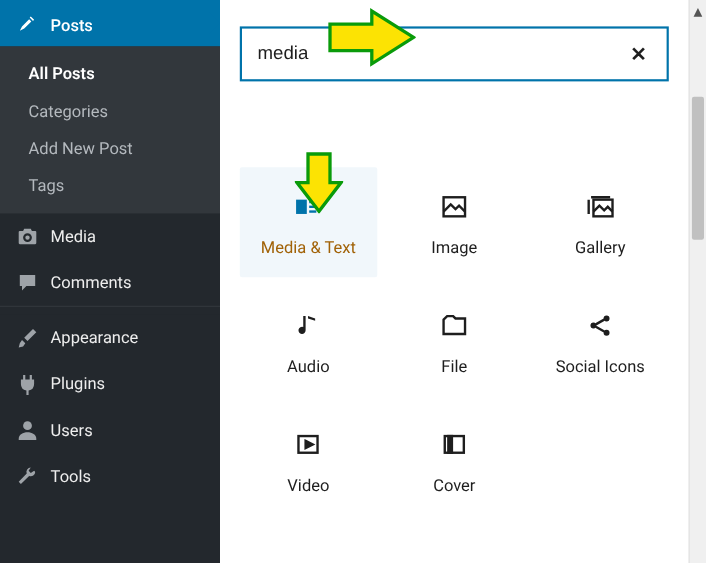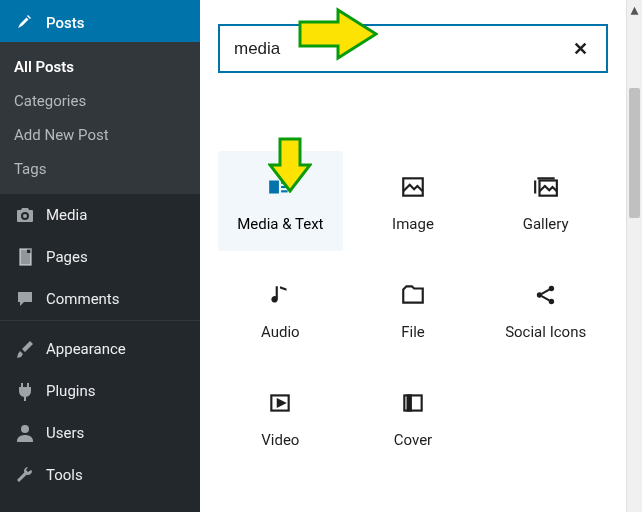--- a/index.html
+++ b/index.html
@@ -2,21 +2,21 @@
 <html><head>
 <meta charset="utf-8">
 <style>
   * { box-sizing: border-box; margin: 0; padding: 0; }
   body { font-family: -apple-system, BlinkMacSystemFont, "Segoe UI", Roboto, sans-serif; width: 642px; height: 512px; overflow: hidden; display: flex; background: #f0f0f0; }
   
   .sidebar { width: 200px; background: #23282d; color: #eee; height: 512px; font-size: 15px; }
   .sidebar-active { background: #0073aa; color: #fff; display: flex; align-items: flex-end; padding: 10px 14px; font-weight: 500; position: relative; }
   .sidebar-active::after { content: ""; position: absolute; right: -10px; top: 50%; transform: translateY(-50%); border: 10px solid transparent; border-left-color: #0073aa; }
   .sidebar-sub { background: #32373c; padding: 8px 0; }
-  .sub-item { padding: 8px 14px; color: #b4b9be; cursor: pointer; }
+  .sub-item { padding: 8px 26px; color: #b4b9be; cursor: pointer; }
   .sub-item.current { color: #fff; font-weight: 600; }
   .sidebar-item { display: flex; align-items: center; padding: 10px 14px; color: #eee; cursor: pointer; }
   .sidebar-item .icon, .sidebar-active .icon { width: 22px; height: 22px; margin-right: 10px; display:inline-flex; align-items:center; justify-content:center; color: rgba(240,245,250,.6); }
   .sidebar-active .icon { color: #fff; }
   .sidebar-sep { height: 8px; background: #23282d; border-top: 1px solid #32373c; }
   
   .main { flex: 1; background: #fff; position: relative; height: 512px; display: flex; }
   .content { flex: 1; padding: 24px 18px 0 18px; overflow: hidden; position: relative; }
   .scrollbar-track { width: 16px; background: #f0f0f0; border-left: 1px solid #e0e0e0; position: relative; }
   .scroll-up { position: absolute; top: 0; left:0; right:0; height: 18px; display:flex; align-items:center; justify-content:center; color:#555; }
@@ -25,21 +25,21 @@
   .search-wrap { border: 2px solid #0073aa; display: flex; align-items: center; padding: 12px 14px; margin-bottom: 28px; position: relative; }
   .search-input { border: none; outline: none; flex: 1; font-size: 17px; color: #1e1e1e; }
   .clear-btn { font-size: 18px; color: #1e1e1e; cursor: pointer; padding: 0 4px; font-weight: bold; }
   
   .arrow-right { position: absolute; left: 78px; top: -20px; z-index: 5; }
   .arrow-down { position: absolute; left: 50px; top: 36px; z-index: 5; }
   
   .blocks-grid { display: grid; grid-template-columns: repeat(3, 1fr); gap: 8px; }
   .block-tile { display: flex; flex-direction: column; align-items: center; justify-content: center; padding: 22px 6px 18px; cursor: pointer; border-radius: 2px; }
   .block-tile.highlight { background: #f1f7fb; }
-  .block-tile.highlight .block-label { color: #000000; }
+  .block-tile.highlight .block-label { color: #a16207; }
   .block-tile.highlight .block-icon svg { color: #0073aa; }
   .block-icon { height: 28px; display:flex; align-items:center; justify-content:center; color: #1e1e1e; margin-bottom: 14px; }
   .block-label { font-size: 15px; color: #1e1e1e; }
   
   .arrow-wrap { position: relative; }
 </style>
 </head>
 <body>
 
 <div class="sidebar">
@@ -62,29 +62,20 @@
     <span class="icon">
       <svg width="20" height="20" viewBox="0 0 20 20" fill="currentColor">
           <path d="M7 3l-1 2H3a1 1 0 00-1 1v10a1 1 0 001 1h14a1 1 0 001-1V6a1 1 0 00-1-1h-3l-1-2H7zm3 4a4 4 0 110 8 4 4 0 010-8zm0 2a2 2 0 100 4 2 2 0 000-4z"></path>
         </svg>
     </span>
     <span>Media</span>
   </div>
   <div class="sidebar-item">
     <span class="icon">
       <svg width="20" height="20" viewBox="0 0 20 20" fill="currentColor">
-          <path d="M5 2h7l4 4v12H5V2zm7 0v4h4l-4-4z" opacity=".9"></path>
-          <rect x="5" y="2" width="11" height="16" fill="none" stroke="currentColor" stroke-width="1.5"></rect>
-        </svg>
-    </span>
-    <span>Pages</span>
-  </div>
-  <div class="sidebar-item">
-    <span class="icon">
-      <svg width="20" height="20" viewBox="0 0 20 20" fill="currentColor">
           <path d="M3 3h14v10H9l-4 4v-4H3V3z"></path>
         </svg>
     </span>
     <span>Comments</span>
   </div>
 
   <div class="sidebar-sep"></div>
 
   <div class="sidebar-item">
     <span class="icon">

